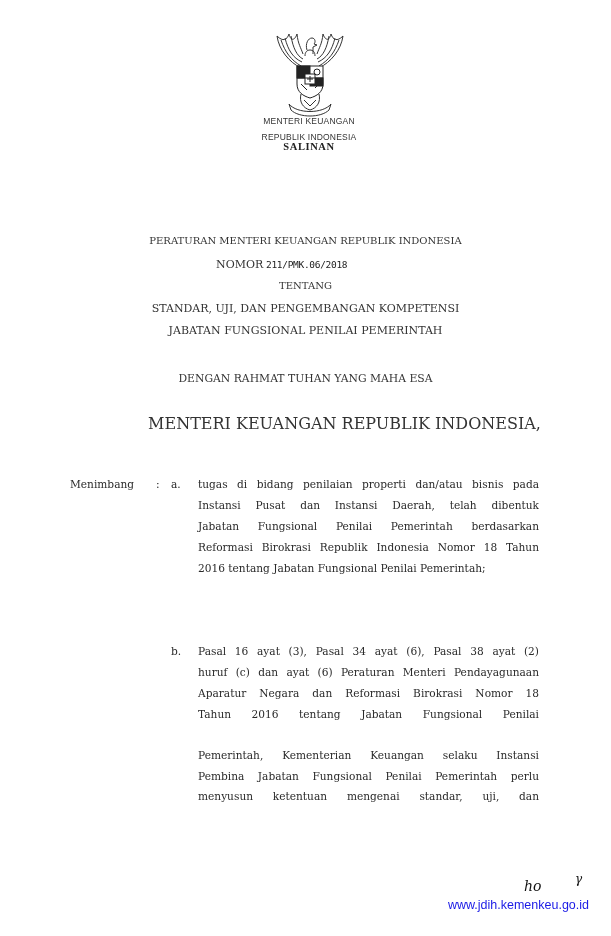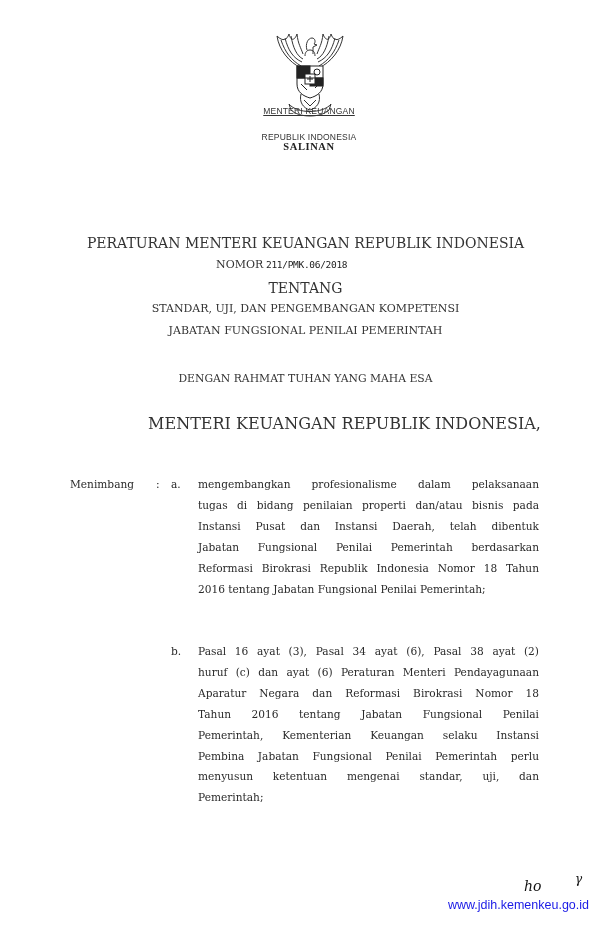--- a/index.html
+++ b/index.html
@@ -1,21 +1,21 @@
 <!DOCTYPE html>
 <html><head>
   <meta charset="utf-8">
   <style>
     html, body { margin: 0; padding: 0; background: #ffffff; }
     body { width: 611px; height: 936px; position: relative; overflow: hidden; color: #222; font-family: "DejaVu Serif", serif; }
     .abs { position: absolute; }
     .emblem { left: 271px; top: 28px; width: 78px; height: 92px; }
     .hdr-small { font-family: "Liberation Sans", sans-serif; font-size: 8.5px; letter-spacing: 0.2px; color: #333; text-align: center; width: 200px; left: 209px; }
     .salinan { font-family: "Liberation Serif", serif; font-weight: bold; font-size: 10.5px; letter-spacing: 0.6px; text-align: center; width: 200px; left: 209px; top: 141px; color: #222; }
-    .center-line { width: 611px; left: 0; text-align: center; font-family: "DejaVu Serif", serif; font-size: 14px; color: #333; letter-spacing: 0px; }
+    .center-line { width: 611px; left: 0; text-align: center; font-family: "DejaVu Serif", serif; font-size: 10px; color: #333; letter-spacing: 0px; }
     .nomor-label { left: 216px; }
     .nomor-val { left: 266px; font-family: "DejaVu Sans Mono", monospace; font-size: 9.5px; letter-spacing: -0.3px; }
     .body-text { font-family: "DejaVu Serif", serif; font-size: 10.6px; color: #2a2a2a; line-height: 20.9px; text-align: justify; text-align-last: left; }
     .menimbang-label { left: 70px; top: 474px; font-size: 10.6px; line-height: 20.9px; }
     .colon { left: 156px; top: 474px; font-size: 10.6px; line-height: 20.9px; }
     .item-letter { font-size: 10.6px; line-height: 20.9px; }
     .item-body { left: 198px; width: 341px; }
     .footer-url { right: 22px; top: 898px; font-family: "Liberation Sans", sans-serif; font-size: 12.5px; color: #1a1ae6; margin-left: 40px; }
     .paraf { font-family: "DejaVu Serif", serif; font-style: italic; color: #111; }
   </style>
@@ -51,56 +51,54 @@
       <rect x="39" y="50" width="13" height="8" fill="#222"></rect>
       <rect x="34" y="46" width="10" height="10" fill="#fff"></rect>
       <path d="M36 51 L42 51 M39 48 L39 54" stroke="#222"></path>
       <circle cx="46" cy="44" r="3" fill="none"></circle>
       <path d="M30 56 L36 62 M44 60 L48 56"></path>
       <line x1="26" y1="50" x2="52" y2="50"></line>
     </g>
   </svg>
 </div>
 
-<div class="abs hdr-small" style="top:106px;text-decoration:underline;">MENTERI KEUANGAN</div>
+<div class="abs hdr-small" style="top:116px;">MENTERI KEUANGAN</div>
 <div class="abs hdr-small" style="top:132px;">REPUBLIK INDONESIA</div>
 <div class="abs salinan">SALINAN</div>
 
 <div class="abs center-line" style="top:235px;">PERATURAN MENTERI KEUANGAN REPUBLIK INDONESIA</div>
 <div class="abs" style="top:258px; left:0; width:550px; height:16px;">
   <span class="abs nomor-label center-line" style="width:auto; font-size:11px;">NOMOR</span>
   <span class="abs nomor-val" style="top:1px;">211/PMK.06/2018</span>
 </div>
 <div class="abs center-line" style="top:280px;">TENTANG</div>
 <div class="abs center-line" style="top:302px; font-size:11px;">STANDAR, UJI, DAN PENGEMBANGAN KOMPETENSI</div>
 <div class="abs center-line" style="top:324px; font-size:11px;">JABATAN FUNGSIONAL PENILAI PEMERINTAH</div>
 
 <div class="abs center-line" style="top:372px; font-size:10.8px;">DENGAN RAHMAT TUHAN YANG MAHA ESA</div>
 <div class="abs center-line" style="top:414px; font-size:16px;padding-left:39px;">MENTERI KEUANGAN REPUBLIK INDONESIA,</div>
 
 <div class="abs body-text menimbang-label">Menimbang</div>
 <div class="abs body-text colon">:</div>
 
 <div class="abs body-text item-letter" style="left:171px; top:474px;">a.</div>
 <div class="abs body-text item-body" style="top:474px;">
-  <div style="text-align-last: justify;">mengembangkan profesionalisme dalam pelaksanaan</div>
   <div style="text-align-last: justify;">tugas di bidang penilaian properti dan/atau bisnis pada</div>
   <div style="text-align-last: justify;">Instansi Pusat dan Instansi Daerah, telah dibentuk</div>
   <div style="text-align-last: justify;">Jabatan Fungsional Penilai Pemerintah berdasarkan</div>
   <div style="text-align-last: justify;">Reformasi Birokrasi Republik Indonesia Nomor 18 Tahun</div>
   <div>2016 tentang Jabatan Fungsional Penilai Pemerintah;</div>
 </div>
 
 <div class="abs body-text item-letter" style="left:171px; top:641px;">b.</div>
 <div class="abs body-text item-body" style="top:641px;">
   <div style="text-align-last: justify;">Pasal 16 ayat (3), Pasal 34 ayat (6), Pasal 38 ayat (2)</div>
   <div style="text-align-last: justify;">huruf (c) dan ayat (6) Peraturan Menteri Pendayagunaan</div>
   <div style="text-align-last: justify;">Aparatur Negara dan Reformasi Birokrasi Nomor 18</div>
   <div style="text-align-last: justify;">Tahun 2016 tentang Jabatan Fungsional Penilai</div>
-  <div style="text-align-last: justify;">Pemerintah, Kementerian Keuangan selaku Instansi</div>
+  <div style="text-align-last: justify; margin-top: 20px;">Pemerintah, Kementerian Keuangan selaku Instansi</div>
   <div style="text-align-last: justify;">Pembina Jabatan Fungsional Penilai Pemerintah perlu</div>
   <div style="text-align-last: justify;">menyusun ketentuan mengenai standar, uji, dan</div>
-  <div>Pemerintah;</div>
 </div>
 
 <div class="abs paraf" style="left:524px; top:878px; font-size:14px;">ho</div>
 <div class="abs paraf" style="left:575px; top:872px; font-size:12px;">γ</div>
 <a class="abs footer-url" style="text-decoration:none;">www.jdih.kemenkeu.go.id</a>
 
 </body></html>

